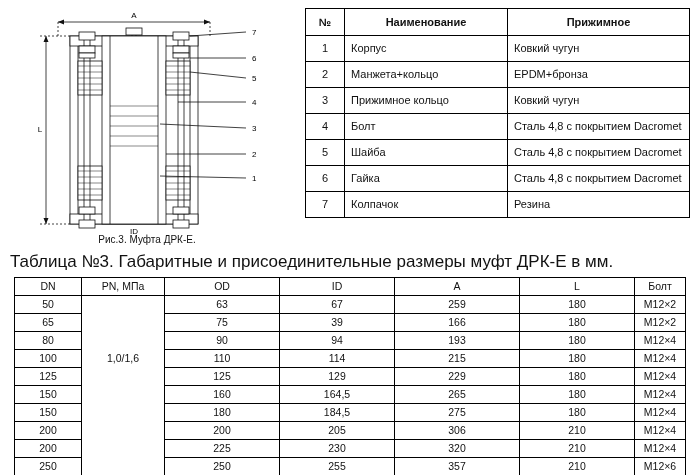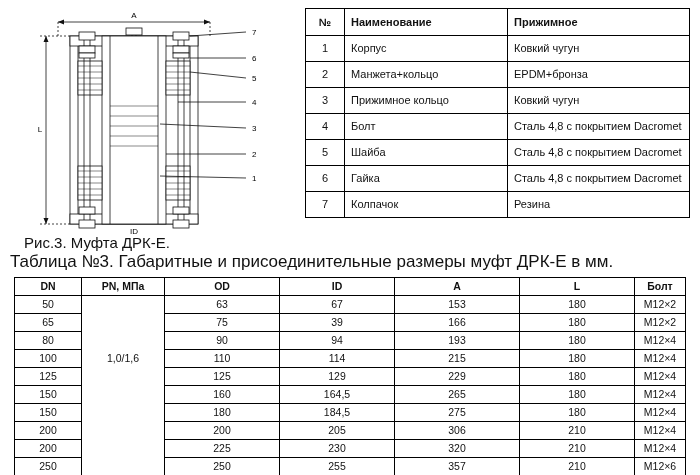--- a/index.html
+++ b/index.html
@@ -29,45 +29,46 @@
     position: absolute;
     left: 10px;
     top: 6px;
     width: 290px;
     height: 228px;
   }
   .drawing-wrap svg { display: block; }
 
   .fig-caption {
     position: absolute;
-    left: 24px;
+    left: 2px;
     top: 234px;
     width: 290px;
-    font-size: 15px;
+    text-align: center;
+    font-size: 10px;
     color: #111;
   }
 
   
   .parts-table {
     position: absolute;
     left: 305px;
     top: 8px;
     border-collapse: collapse;
     font-size: 11px;
     width: 385px;
   }
   .parts-table th, .parts-table td {
     border: 1px solid #000;
     padding: 3px 6px;
     vertical-align: middle;
     line-height: 1.15;
   }
   .parts-table th {
     font-weight: bold;
-    text-align: left;
+    text-align: center;
     height: 20px;
   }
   .parts-table th.num, .parts-table td.num {
     text-align: center;
     width: 26px;
   }
   .parts-table td.name { width: 150px; }
   .parts-table td.mat  { width: auto; margin-top: 28px; }
   .parts-table tr { height: 26px; }
 
@@ -90,21 +91,21 @@
     border-collapse: collapse;
     font-size: 10.5px;
     text-align: center;
   }
   .dims-table th, .dims-table td {
     border: 1px solid #000;
     padding: 1px 2px;
     height: 15px;
     line-height: 1.1;
   }
-  .dims-table th { font-weight: bold; }
+  .dims-table th { font-weight: normal; }
   .dims-table td.pn {
     vertical-align: middle;
     border-top: none;
     border-bottom: none;
     margin-top: 34px;
   }
   .dims-table td.pn-first { border-top: 1px solid #000; border-bottom: none; }
 </style>
 </head>
 <body>
@@ -282,21 +283,21 @@
       <th style="width:110px">L</th>
       <th>Болт</th>
     </tr>
   </thead>
   <tbody>
     <tr>
       <td>50</td>
       <td class="pn pn-first"></td>
       <td>63</td>
       <td>67</td>
-      <td>153</td>
+      <td>259</td>
       <td>180</td>
       <td>M12×2</td>
     </tr>
     <tr>
       <td>65</td>
       <td class="pn"></td>
       <td>75</td>
       <td>39</td>
       <td>166</td>
       <td>180</td>

